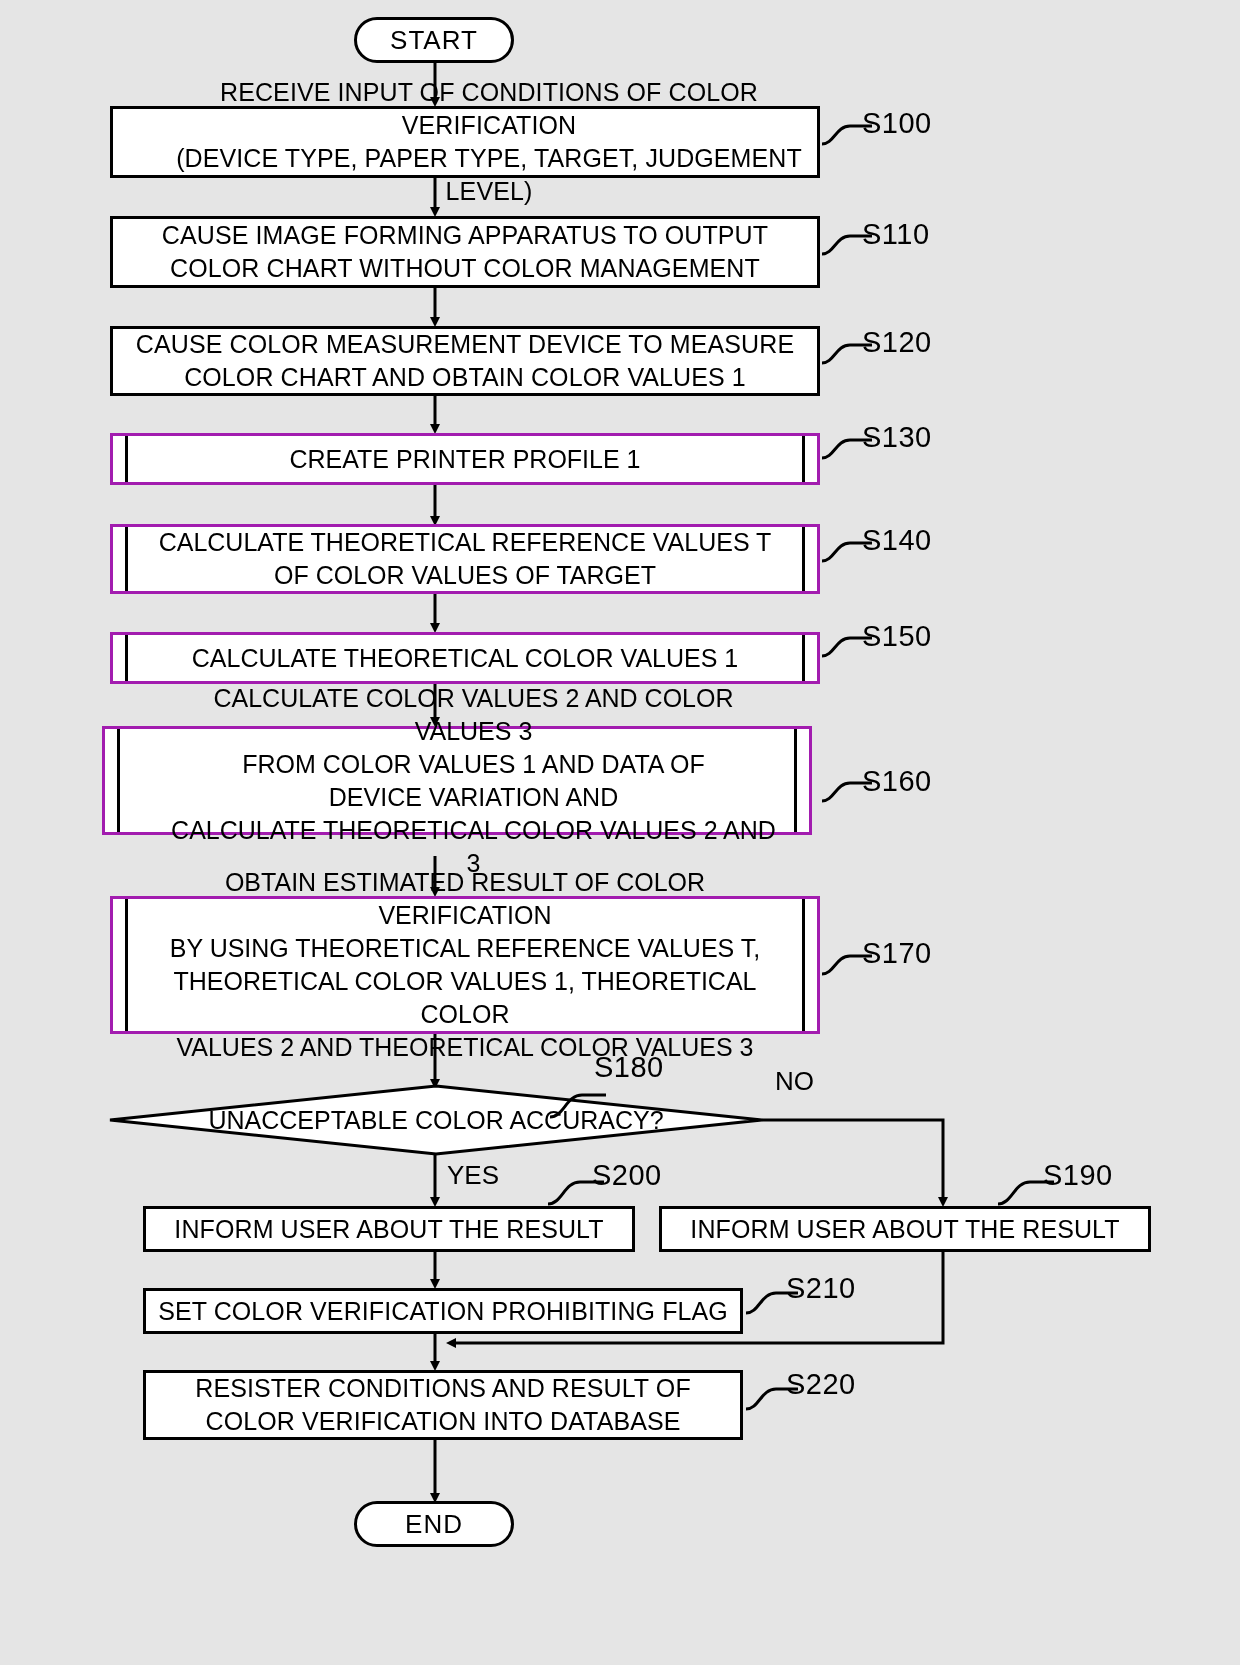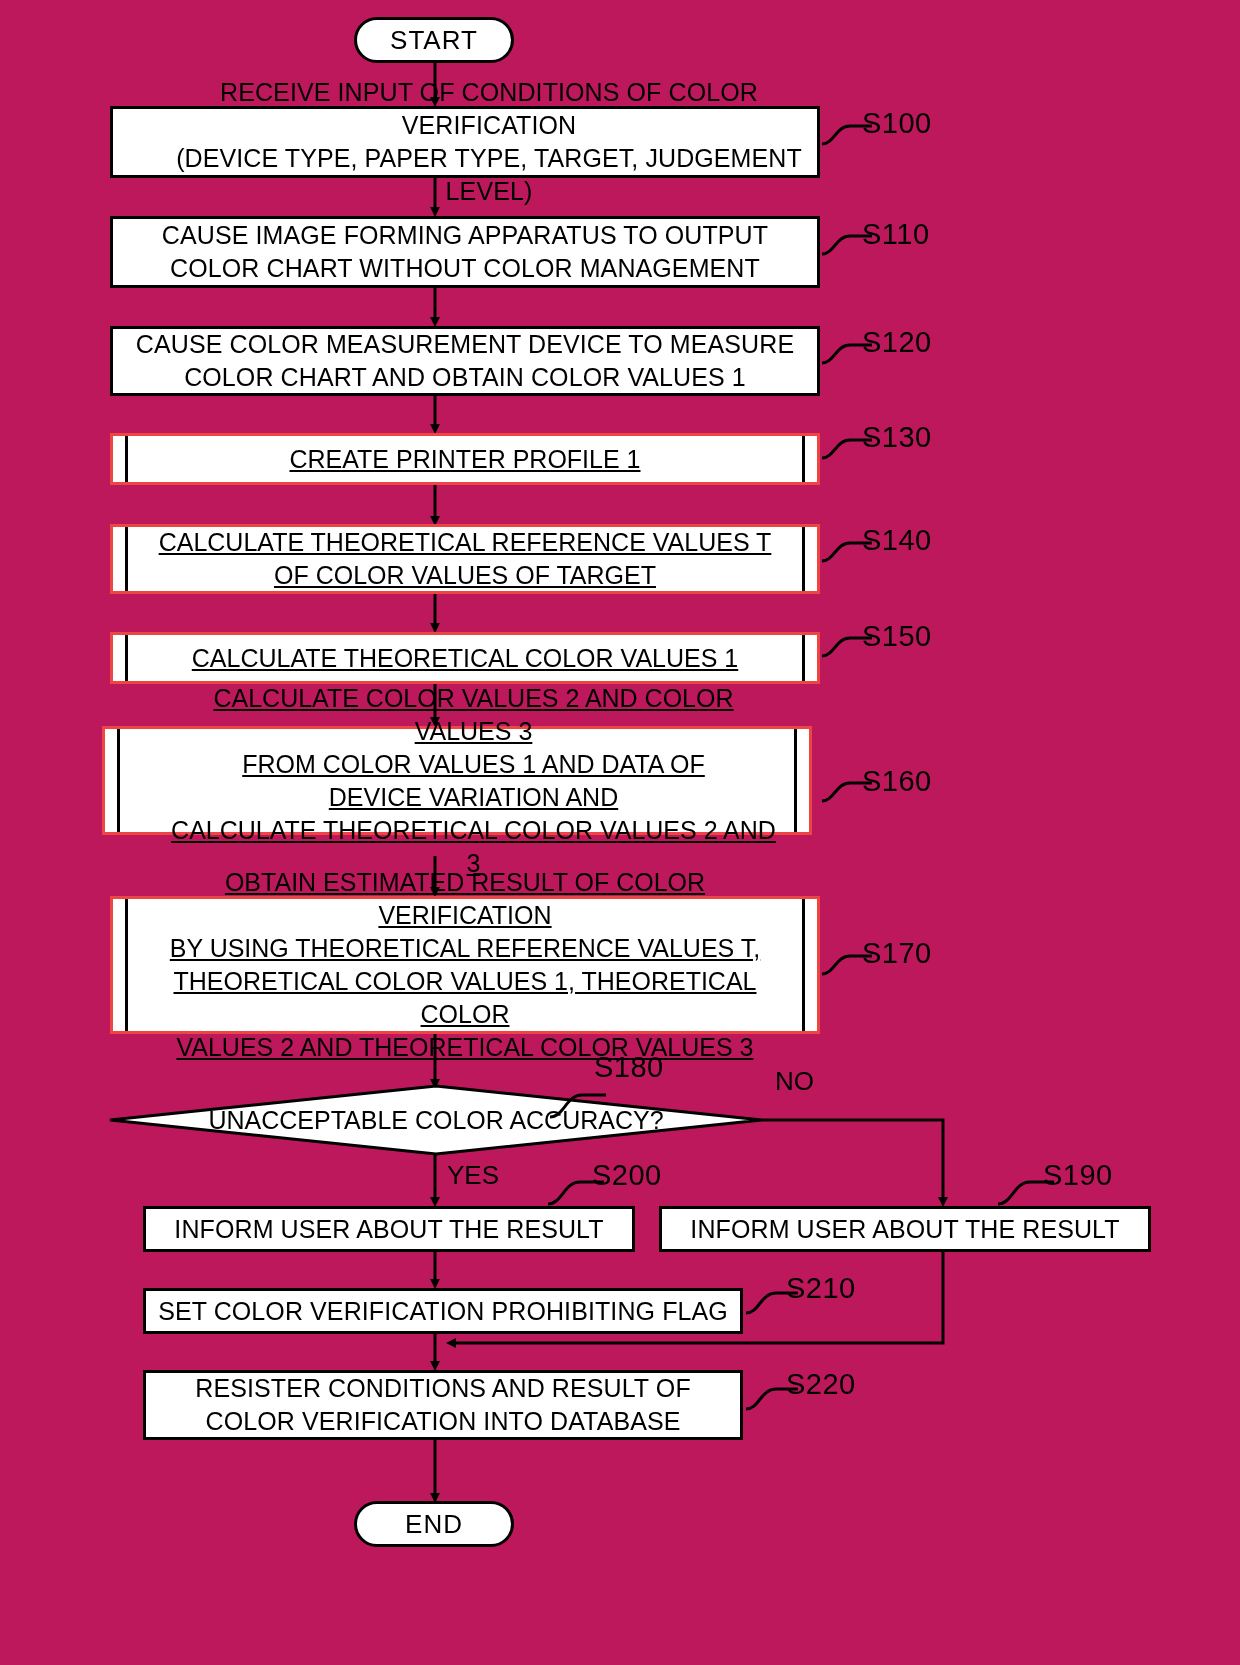--- a/index.html
+++ b/index.html
@@ -8,21 +8,21 @@
     background: #ffffff;
   }
   body {
     font-family: "Liberation Sans", sans-serif;
     color: #000000;
   }
   #page {
     position: relative;
     width: 1240px;
     height: 1665px;
-    background: #be185d;
+    background: #e5e5e5;
     overflow: hidden;
   }
   
   .node {
     position: absolute;
     box-sizing: border-box;
     display: flex;
     align-items: center;
     justify-content: center;
     text-align: center;
@@ -33,22 +33,21 @@
   }
   .proc .txt {
     font-size: 25px;
     line-height: 33px;
     letter-spacing: 0.1px;
     white-space: pre-line;
     padding: 0 10px;
   }
   
   .predef {
-    border: 3px solid #ef4444;
-    text-decoration: underline;
+    border: 3px solid #a21caf;
   }
   .predef::before,
   .predef::after {
     content: "";
     position: absolute;
     top: -0px;
     bottom: -0px;
     width: 3px;
     background: #000;
   }

